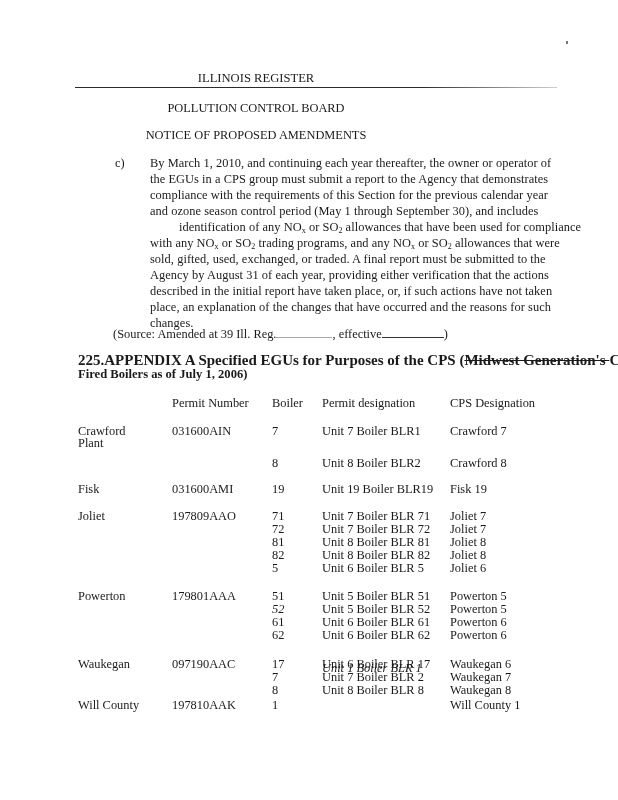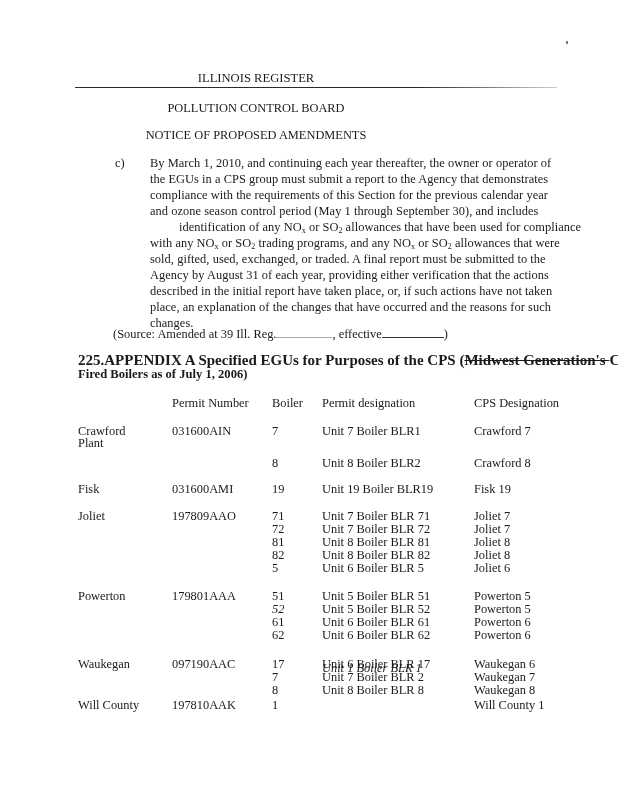--- a/index.html
+++ b/index.html
@@ -15,21 +15,21 @@
   .para-line { position: absolute; left: 150px; white-space: nowrap; letter-spacing: 0.05px; }
   .bold { font-weight: bold; }
   .strike { text-decoration: line-through; }
   sub { font-size: 8px; vertical-align: -2px; line-height: 0; }
   .blank { display: inline-block; border-bottom: 1px solid #333; height: 10px; vertical-align: baseline; }
   .blank.light { border-bottom-color: #aaa; }
   .col-plant { left: 78px; }
   .col-permit { left: 172px; }
   .col-boiler { left: 272px; }
   .col-desig { left: 322px; }
-  .col-cps { left: 474px; font-family: Liberation Serif, serif; }
+  .col-cps { left: 450px; font-family: Liberation Serif, serif; }
   .dot { position: absolute; left: 566px; top: 41px; width: 2px; height: 3px; background: #777; }
 </style>
 </head>
 <body>
 
 <div>
 
   <div class="dot"></div>
 
   <div class="center" style="top:71px; font-size:12.6px;">ILLINOIS REGISTER</div>

